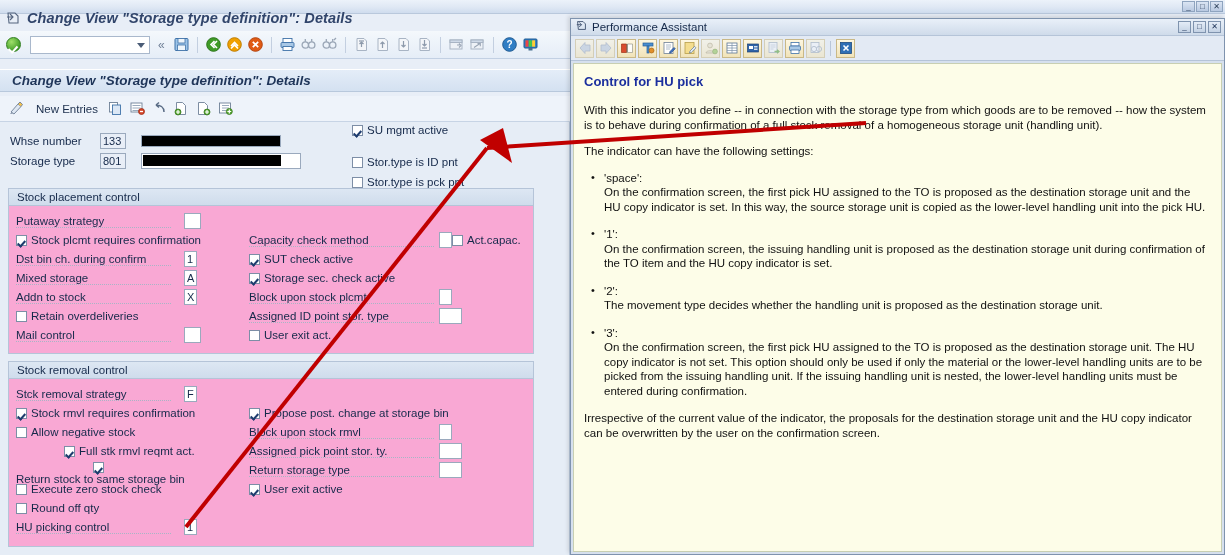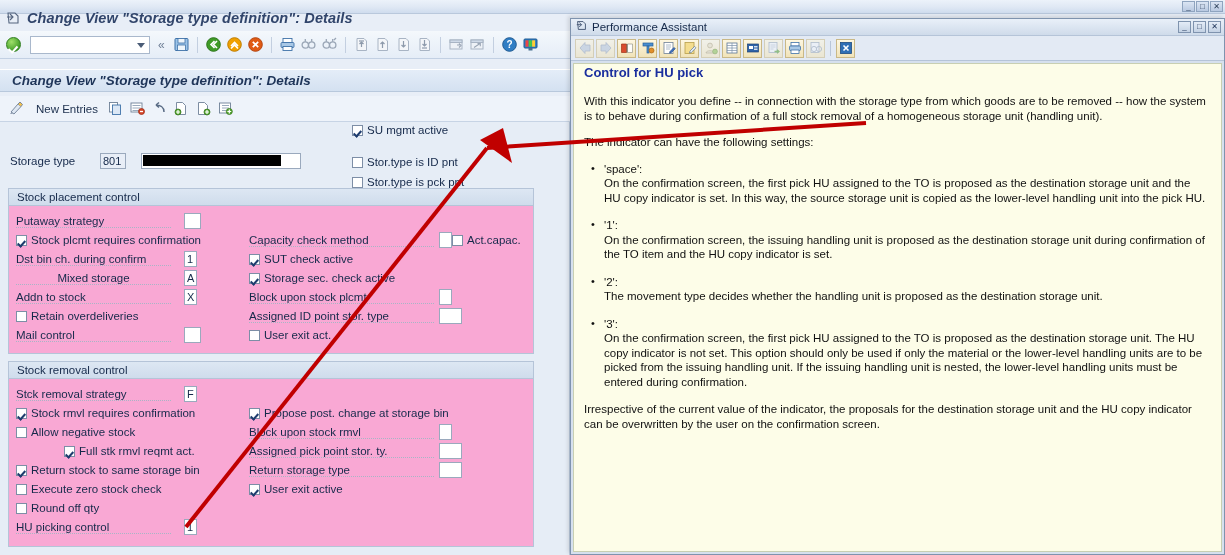--- a/index.html
+++ b/index.html
@@ -183,21 +183,21 @@
     position:relative;
   }
   .pa-btn.dis { opacity:.55; }
   .pa-sep { width:1px; height:15px; background:#b9c6d8; margin:0 3px; }
 
   .pa-body {
     position:absolute; left:2px; top:44px; right:2px; bottom:2px;
     background:#fdfde8;
     border:1px solid #c8cfb2;
     overflow:hidden;
-    padding:1px 12px 0 10px;
+    padding:10px 12px 0 10px;
   }
   .pa-h1 {
     color:#1b2f9e; font-size:13px; font-weight:bold;
     margin:0 0 14px 0;
   }
   .pa-p {
     color:#111; font-size:11.5px; line-height:14.5px;
     margin:0 0 12px 0;
   }
   .pa-ul { margin:0 0 0 0; padding:0; list-style:none; }
@@ -411,20 +411,25 @@
         <rect x="2.5" y="3" width="11" height="10" fill="#fff" stroke="#6e8097" stroke-width=".9"></rect>
         <path d="M5 5.5 h7 M5 8 h7 M5 10.5 h4" stroke="#8fa0b5" stroke-width=".9"></path>
         <circle cx="12.3" cy="11.5" r="3" fill="#56a832" stroke="#3b7a21" stroke-width=".8"></circle>
         <path d="M12.3 9.6 v3.8 M10.4 11.5 h3.8" stroke="#fff" stroke-width="1.2"></path>
       </svg>
     </span>
   </div>
 
   <div class="form-area">
 
+    <div class="fld-row" style="left:10px; top:11px; width:340px;">
+      <span class="fld-label" style="width:90px;">Whse number</span>
+      <span class="inp key" style="width:26px;">133</span>
+      <span class="redacted" style="width:140px; margin-left:15px;"></span>
+    </div>
 
     <div class="fld-row" style="left:10px; top:31px; width:340px;">
       <span class="fld-label" style="width:90px;">Storage type</span>
       <span class="inp key" style="width:26px;">801</span>
       <span class="inp" style="width:160px; margin-left:15px; padding:0;">
         <span class="redacted" style="display:block; width:138px; height:11px; margin:1px 0 0 1px; border:0;"></span>
       </span>
     </div>
 
     <div class="cbrow" style="left:352px; top:0;">
@@ -448,21 +453,21 @@
         <span class="inp" style="width:17px; position:absolute; left:168px;"></span>
       </div>
       <div class="cbrow" style="left:7px; top:43px;">
         <span class="cb on"></span>
         <span class="t">Stock plcmt requires confirmation</span>
       </div>
       <div class="fld-row" style="left:7px; top:62px; width:190px;">
         <span class="fld-label dotline" style="width:155px;">Dst bin ch. during confirm</span>
         <span class="inp" style="width:13px; position:absolute; left:168px;">1</span>
       </div>
-      <div class="fld-row" style="left:7px; top:81px; width:190px;text-align:center;">
+      <div class="fld-row" style="left:7px; top:81px; width:190px;">
         <span class="fld-label dotline" style="width:155px;">Mixed storage</span>
         <span class="inp" style="width:13px; position:absolute; left:168px;">A</span>
       </div>
       <div class="fld-row" style="left:7px; top:100px; width:190px;">
         <span class="fld-label dotline" style="width:155px;">Addn to stock</span>
         <span class="inp" style="width:13px; position:absolute; left:168px;">X</span>
       </div>
       <div class="cbrow" style="left:7px; top:119px;">
         <span class="cb"></span>
         <span class="t">Retain overdeliveries</span>
@@ -514,21 +519,21 @@
         <span class="t">Stock rmvl requires confirmation</span>
       </div>
       <div class="cbrow" style="left:7px; top:62px;">
         <span class="cb"></span>
         <span class="t">Allow negative stock</span>
       </div>
       <div class="cbrow" style="left:7px; top:81px;padding-left:48px;">
         <span class="cb on"></span>
         <span class="t">Full stk rmvl reqmt act.</span>
       </div>
-      <div class="cbrow" style="left:7px; top:100px;">
+      <div class="cbrow" style="left:7px; top:100px;flex-direction:column;">
         <span class="cb on"></span>
         <span class="t">Return stock to same storage bin</span>
       </div>
       <div class="cbrow" style="left:7px; top:119px;">
         <span class="cb"></span>
         <span class="t">Execute zero stock check</span>
       </div>
       <div class="cbrow" style="left:7px; top:138px;">
         <span class="cb"></span>
         <span class="t">Round off qty</span>

